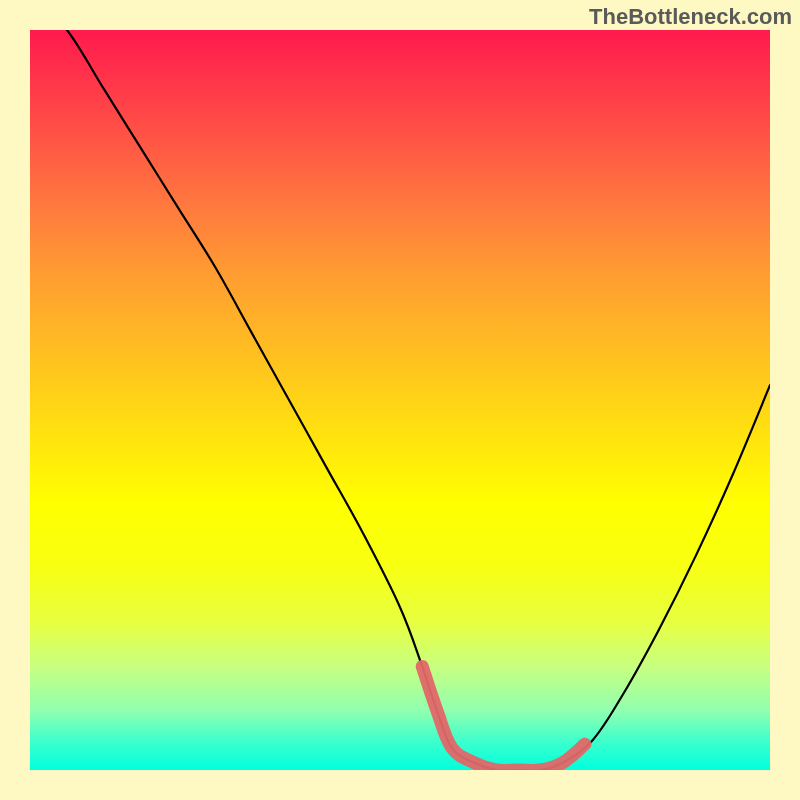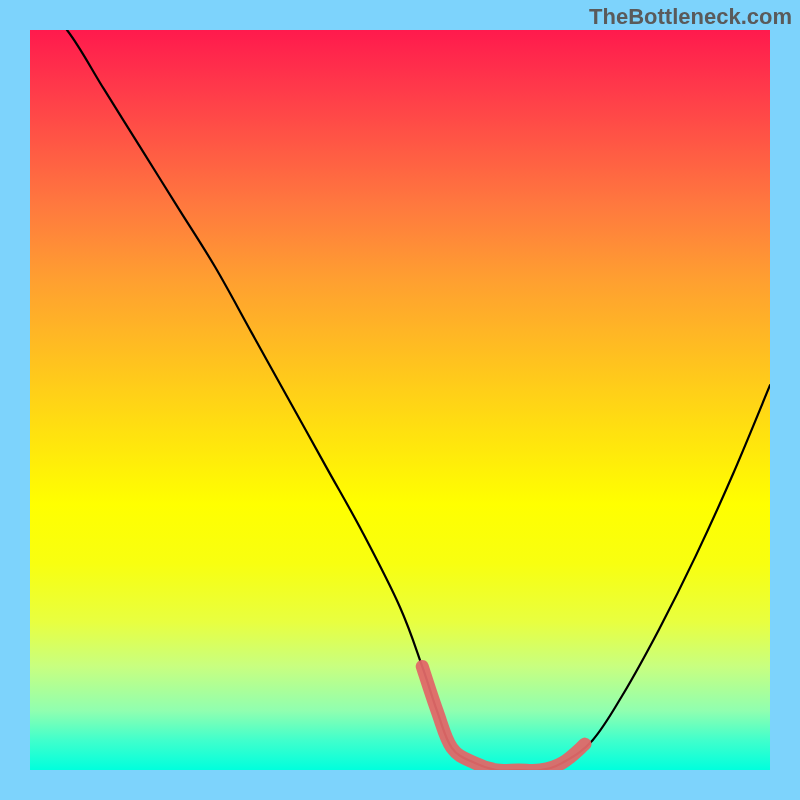--- a/index.html
+++ b/index.html
@@ -1,21 +1,21 @@
 <!DOCTYPE html>
 <html><head>
 <meta charset="utf-8">
 <style>
   * { margin: 0; padding: 0; box-sizing: border-box; }
   html, body { width: 800px; height: 800px; overflow: hidden; background: #000; }
   .container {
     width: 800px;
     height: 800px;
     position: relative;
-    background: #7dd3fc;
+    background: #fef9c3;
   }
   .attribution {
     position: absolute;
     top: 4px;
     right: 8px;
     font-family: Arial, Helvetica, sans-serif;
     font-size: 22px;
     font-weight: bold;
     color: #5a5a5a;
     z-index: 10;

